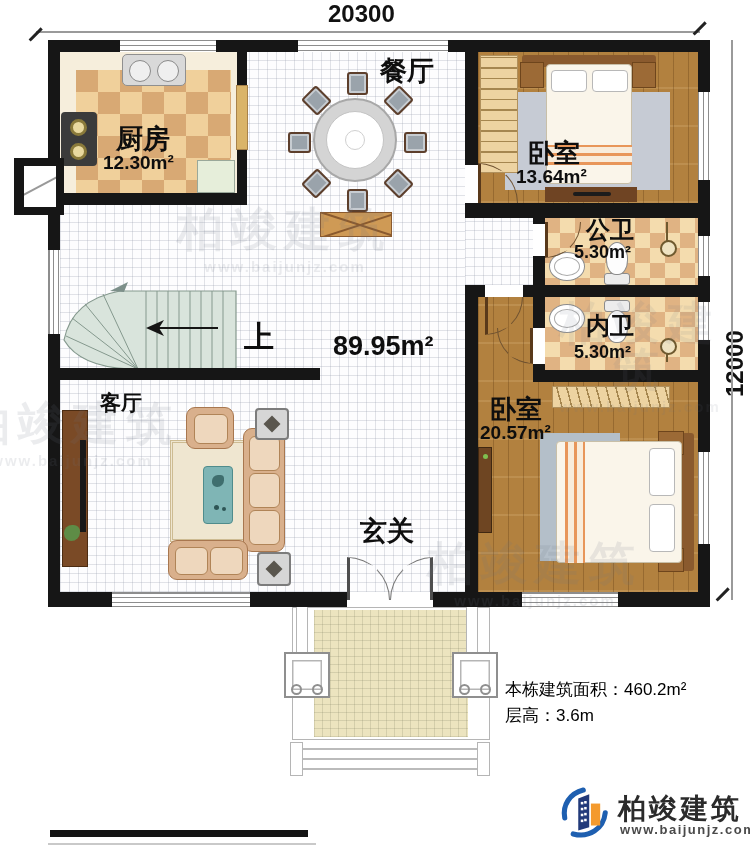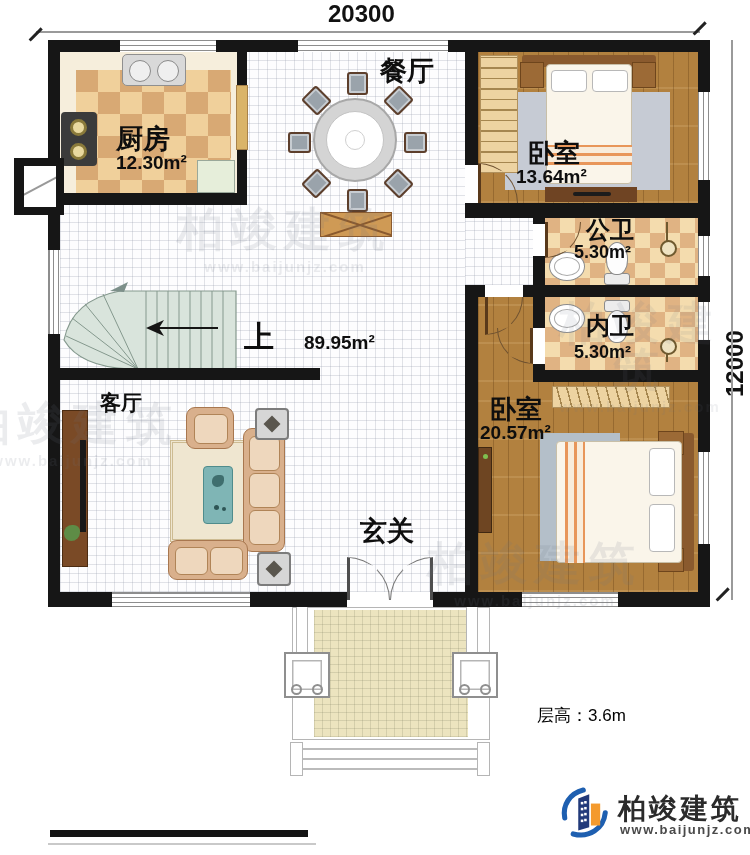--- a/index.html
+++ b/index.html
@@ -262,36 +262,39 @@
   <div class="wm" style="left:420px;top:540px;width:230px;">
     <div class="wm-name">柏竣建筑</div>
     <div class="wm-site">www.baijunjz.com</div>
   </div>
   <div class="wm" style="left:535px;top:300px;width:210px;opacity:.10;">
     <div class="wm-name">柏竣建筑</div>
     <div class="wm-site">www.baijunjz.com</div>
   </div>
 
   <div class="label" style="left:116px;top:126px;font-size:27px;">厨房</div>
-  <div class="label" style="left:116px;top:153px;font-size:19px;">12.30m²</div>
+  <div class="label" style="left:103px;top:153px;font-size:19px;">12.30m²</div>
   <div class="label" style="left:380px;top:58px;font-size:27px;">餐厅</div>
   <div class="label" style="left:528px;top:140px;font-size:26px;">卧室</div>
   <div class="label" style="left:516px;top:167px;font-size:19px;">13.64m²</div>
   <div class="label" style="left:586px;top:218px;font-size:24px;">公卫</div>
   <div class="label" style="left:574px;top:243px;font-size:18px;">5.30m²</div>
   <div class="label" style="left:586px;top:314px;font-size:24px;">内卫</div>
   <div class="label" style="left:574px;top:343px;font-size:18px;">5.30m²</div>
   <div class="label" style="left:490px;top:396px;font-size:26px;">卧室</div>
   <div class="label" style="left:480px;top:423px;font-size:19px;">20.57m²</div>
   <div class="label" style="left:100px;top:392px;font-size:21px;">客厅</div>
   <div class="label" style="left:360px;top:518px;font-size:27px;">玄关</div>
   <div class="label" style="left:244px;top:322px;font-size:30px;">上</div>
-  <div class="label" style="left:304px;top:333px;font-size:19px;">89.95m²</div>
-
-  <div class="info-row" style="left:505px;top:704px;margin-left:32px;">
+  <div class="label" style="left:333px;top:333px;font-size:27px;">89.95m²</div>
+
+  <div class="info-row" style="left:505px;top:678px;">
+    <span>本栋建筑面积：</span><span>460.2m²</span>
+  </div>
+  <div class="info-row" style="left:505px;top:704px;">
     <span>层高：</span><span>3.6m</span>
   </div>
 
   <div class="abs" style="left:50px;top:830px;width:258px;height:7px;background:#141414;"></div>
   <div class="abs" style="left:48px;top:843px;width:268px;height:2px;background:#c9c9c9;"></div>
 
   <svg class="abs" style="left:558px;top:784px;" width="54" height="56" viewBox="0 0 64 64">
     <path d="M30 6 C14 10 5 24 8 39" stroke="#1e5fb0" stroke-width="6" fill="none" stroke-linecap="round"></path>
     <path d="M18 58 C37 63 54 52 56 33" stroke="#1e5fb0" stroke-width="6" fill="none" stroke-linecap="round"></path>
     <polygon points="24,16 37,11 37,50 24,54" fill="#223a7a"></polygon>

